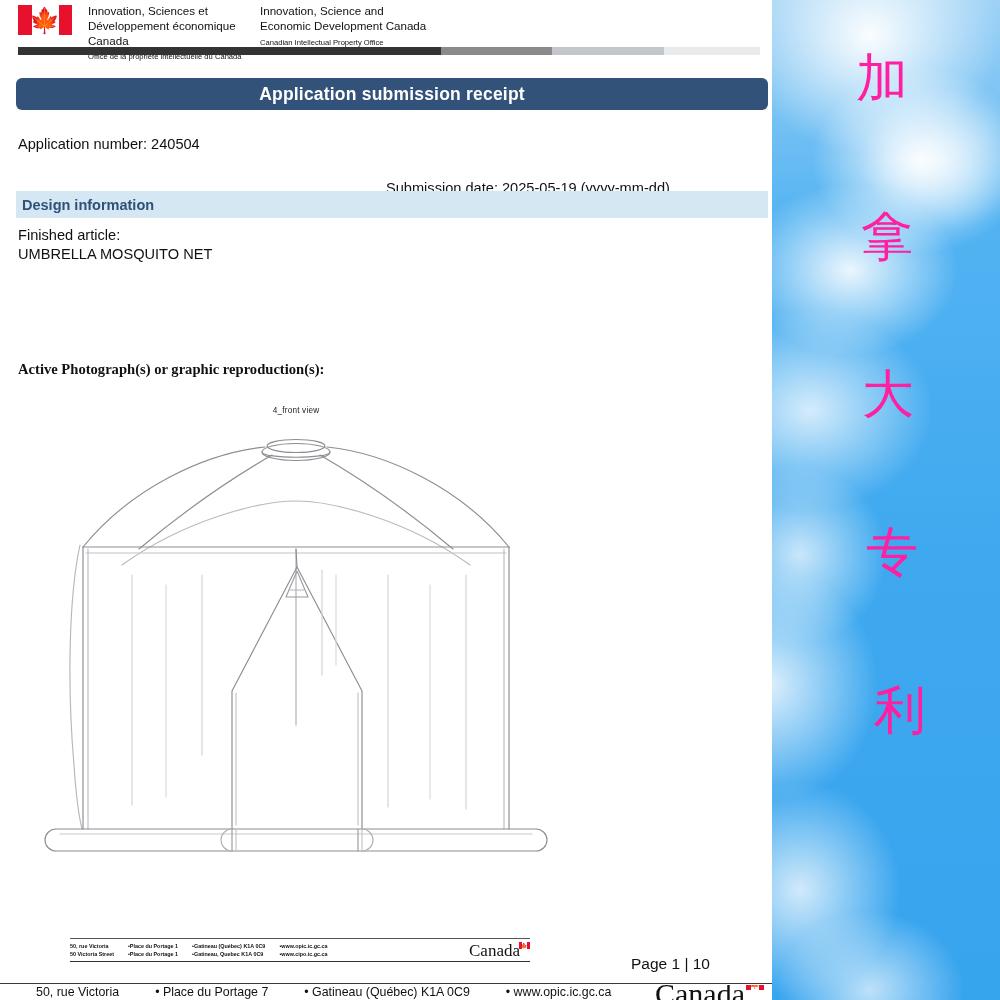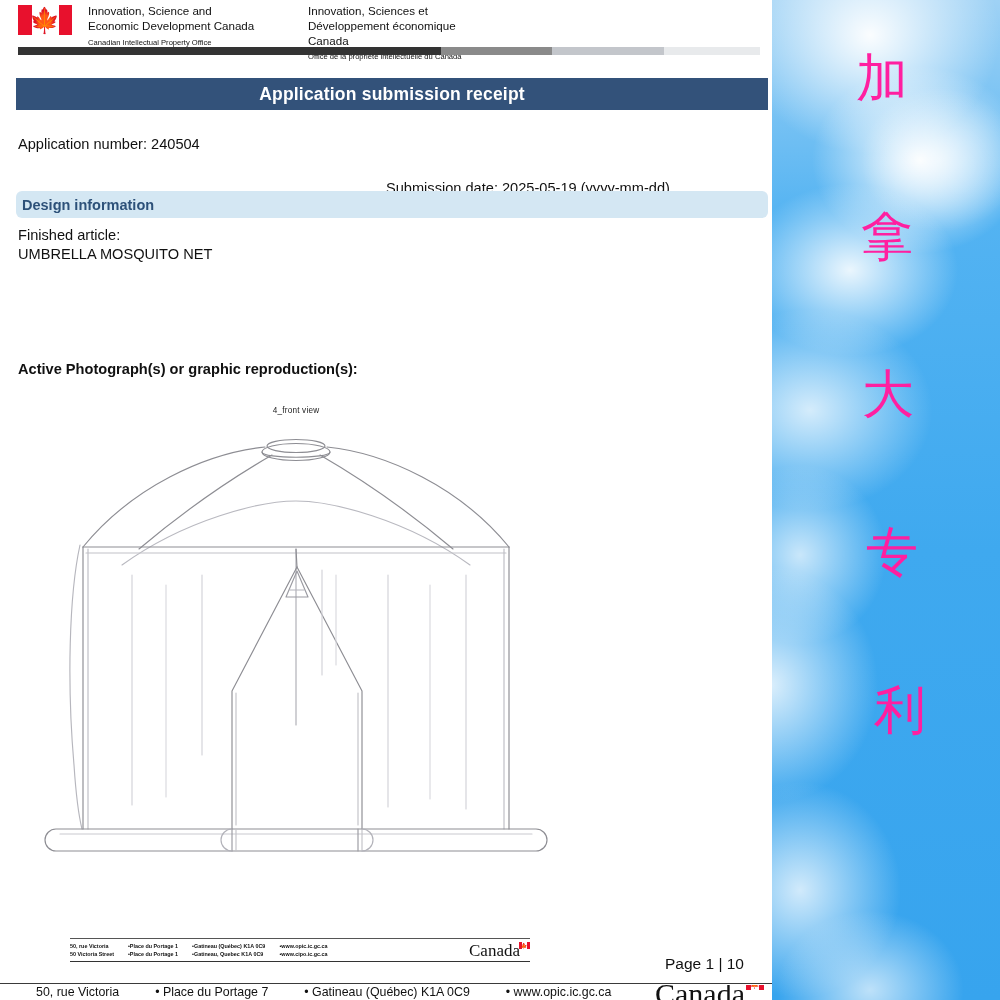--- a/index.html
+++ b/index.html
@@ -152,20 +152,21 @@
     width: 752px;
     height: 32px;
     background: #33527a;
     color: #ffffff;
     display: flex;
     align-items: center;
     justify-content: center;
     font-size: 17.5px;
     font-weight: bold;
     letter-spacing: .2px;
+    border-radius: 6px;
   }
 
   
   .meta-row {
     position: absolute;
     left: 18px;
     top: 136px;
     width: 740px;
     display: flex;
     font-size: 14.6px;
@@ -181,21 +182,20 @@
     width: 752px;
     height: 27px;
     background: #d4e7f3;
     color: #2d5179;
     font-size: 14.5px;
     font-weight: bold;
     display: flex;
     align-items: center;
     padding-left: 6px;
     box-sizing: border-box;
-    border-radius: 6px;
   }
   #sect-design { top: 191px; }
   #sect-photos { top: 308px; }
 
   .field-block {
     position: absolute;
     left: 18px;
     font-size: 14.6px;
     color: #111;
     line-height: 1.28;
@@ -204,20 +204,21 @@
   .fld-label { font-weight: normal; }
   .fld-value { font-weight: normal; }
 
   .active-label {
     position: absolute;
     left: 18px;
     top: 361px;
     font-size: 14.6px;
     font-weight: bold;
     color: #111;
+    font-family: Liberation Serif, serif;
   }
 
   
   .figure-wrap {
     position: absolute;
     left: 18px;
     top: 406px;
     width: 740px;
   }
   .fig-caption {
@@ -293,21 +294,21 @@
     position: absolute;
     left: 0;
     top: 950px;
     width: 772px;
     height: 34px;
     border-bottom: 1.5px solid #3a3a3a;
     box-sizing: border-box;
   }
   .outer-page {
     position: absolute;
-    right: 28px;
+    right: 62px;
     top: 5px;
     font-size: 15.5px;
     color: #111;
   }
 
   
   .cut-strip {
     position: absolute;
     left: 0;
     top: 985px;
@@ -378,33 +379,33 @@
     <div class="doc-inner">
 
       <div class="letterhead">
         <div class="lh-row">
           <div class="flag">
             <span class="bar-l"></span>
             <span class="bar-r"></span>
             <span class="leaf">🍁</span>
           </div>
           <div class="lh-cols">
+            <div class="lh-col">
+              <div class="lh-title">
+                <span>Innovation, Sciences et</span><br>
+                <span>Développement économique Canada</span>
+              </div>
+              <div class="lh-sub">Office de la propriété intellectuelle du Canada</div>
+            </div>
             <div class="lh-col en">
               <div class="lh-title">
                 <span>Innovation, Science and</span><br>
                 <span>Economic Development Canada</span>
               </div>
               <div class="lh-sub">Canadian Intellectual Property Office</div>
-            </div>
-            <div class="lh-col">
-              <div class="lh-title">
-                <span>Innovation, Sciences et</span><br>
-                <span>Développement économique Canada</span>
-              </div>
-              <div class="lh-sub">Office de la propriété intellectuelle du Canada</div>
             </div>
           </div>
         </div>
       </div>
 
       <div class="gradbar">
         <i class="gb1"></i>
           <i class="gb2"></i>
           <i class="gb3"></i>
           <i class="gb4"></i>

